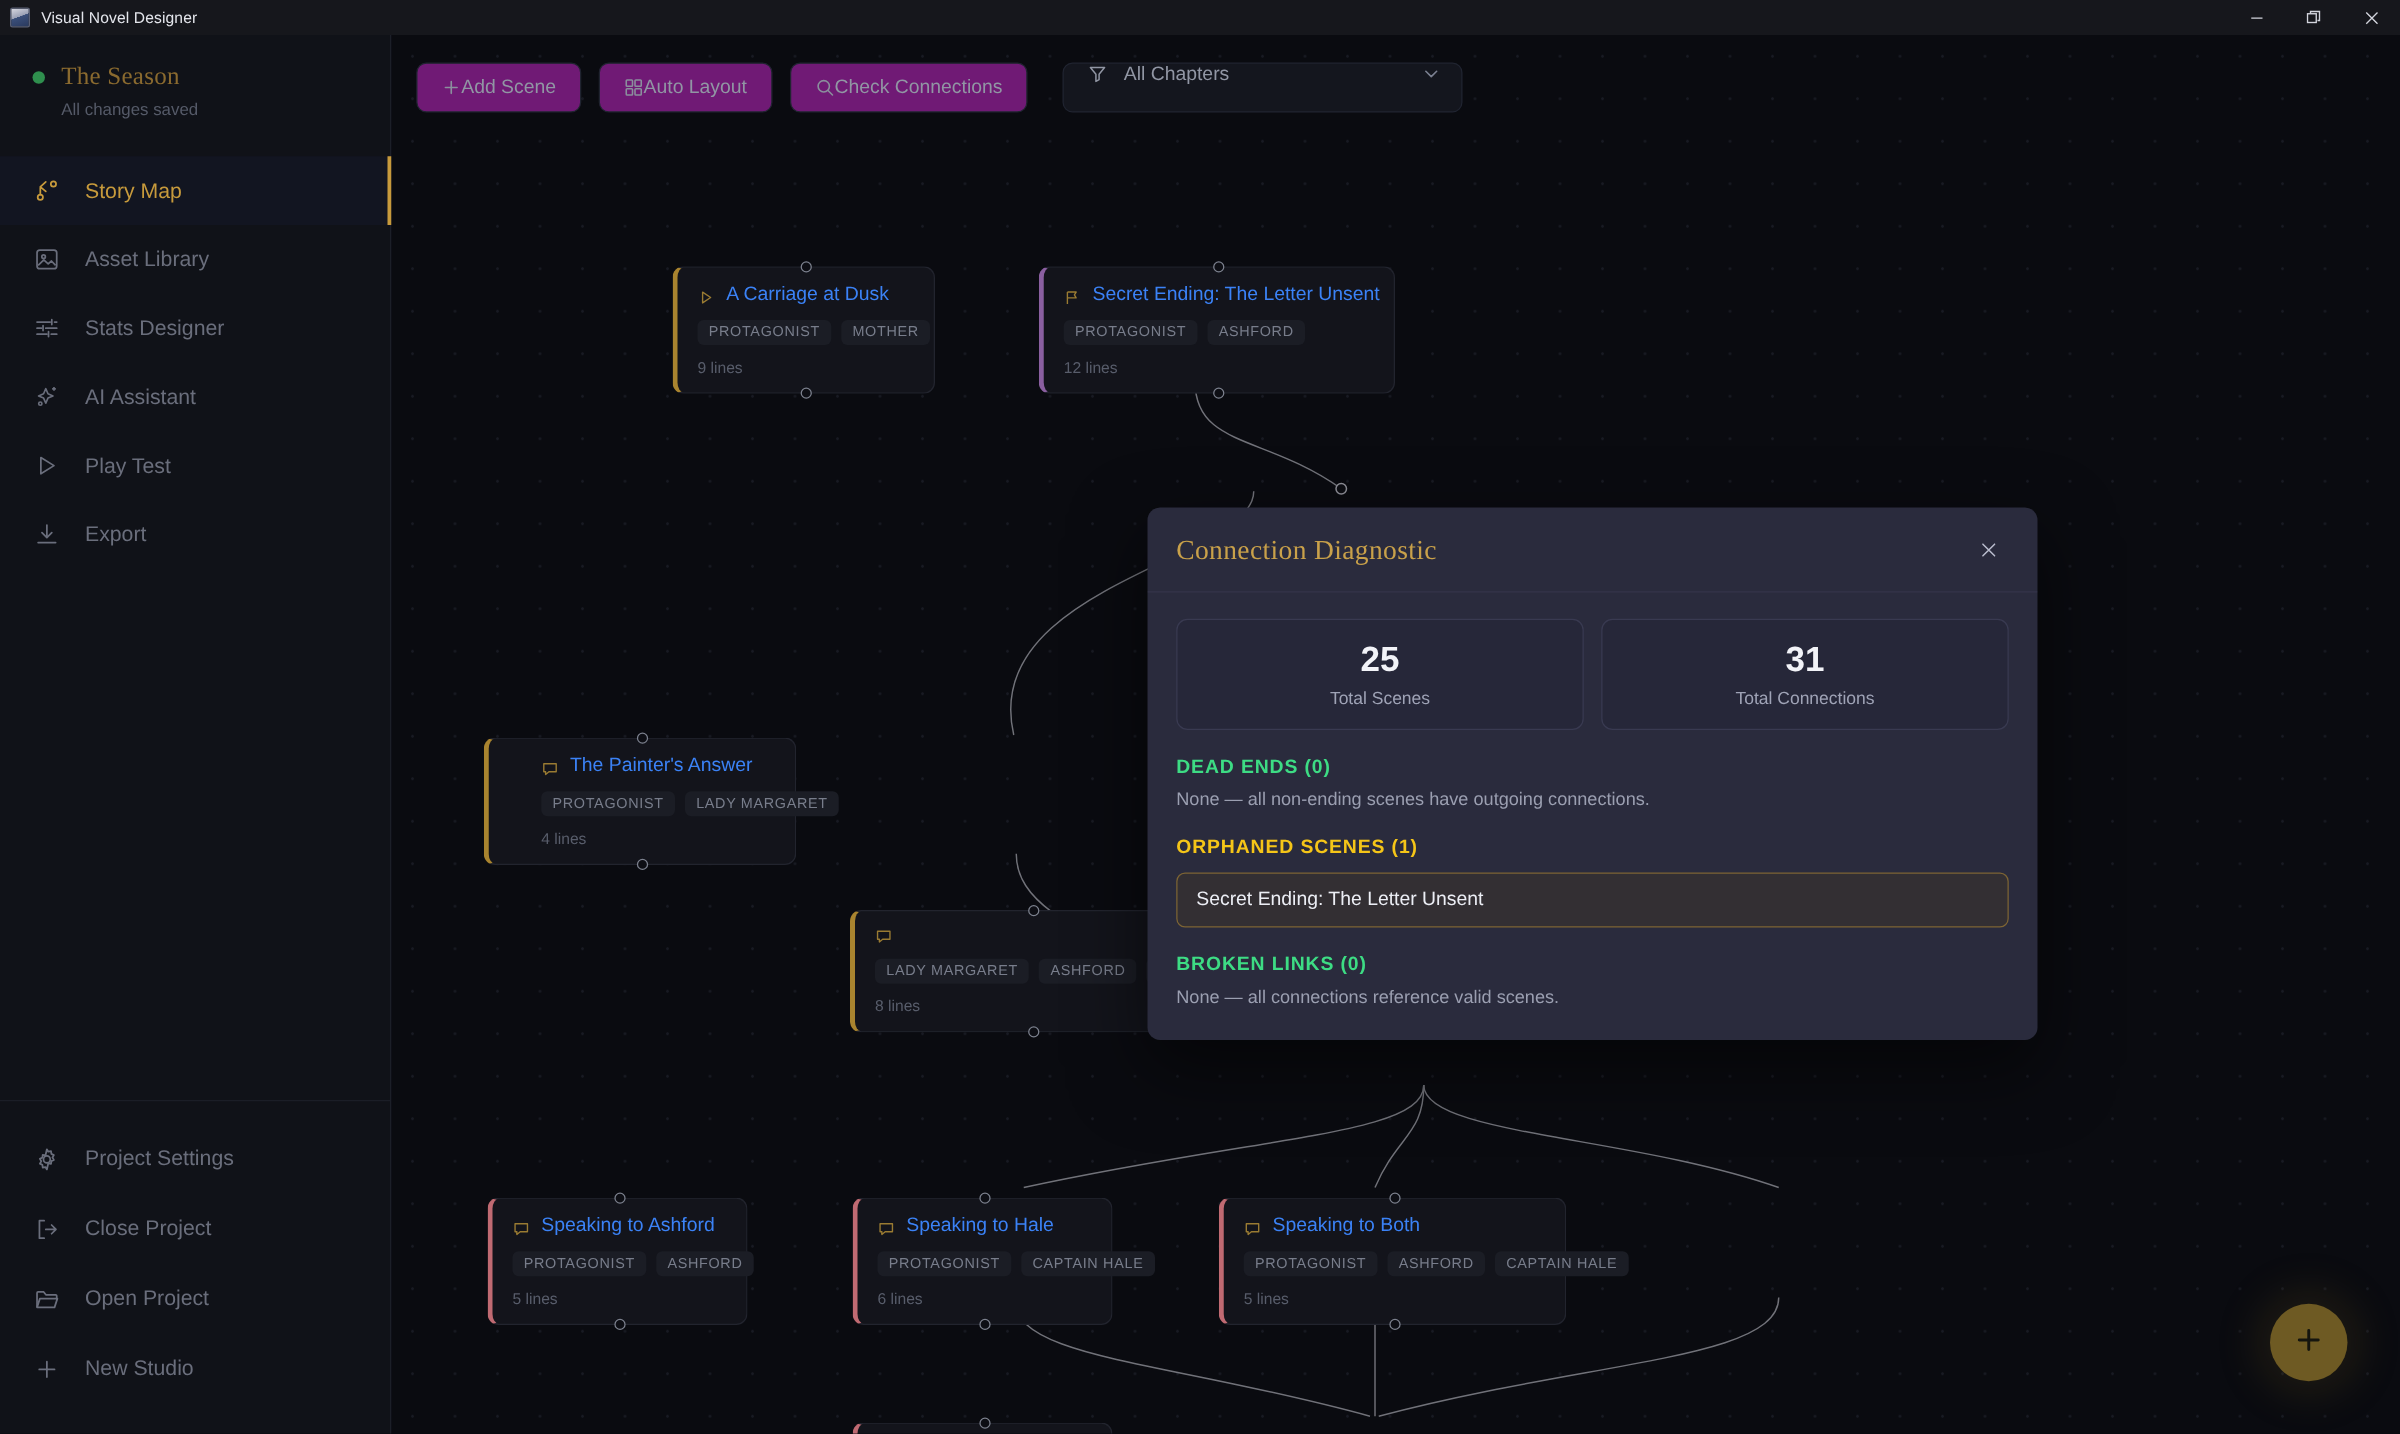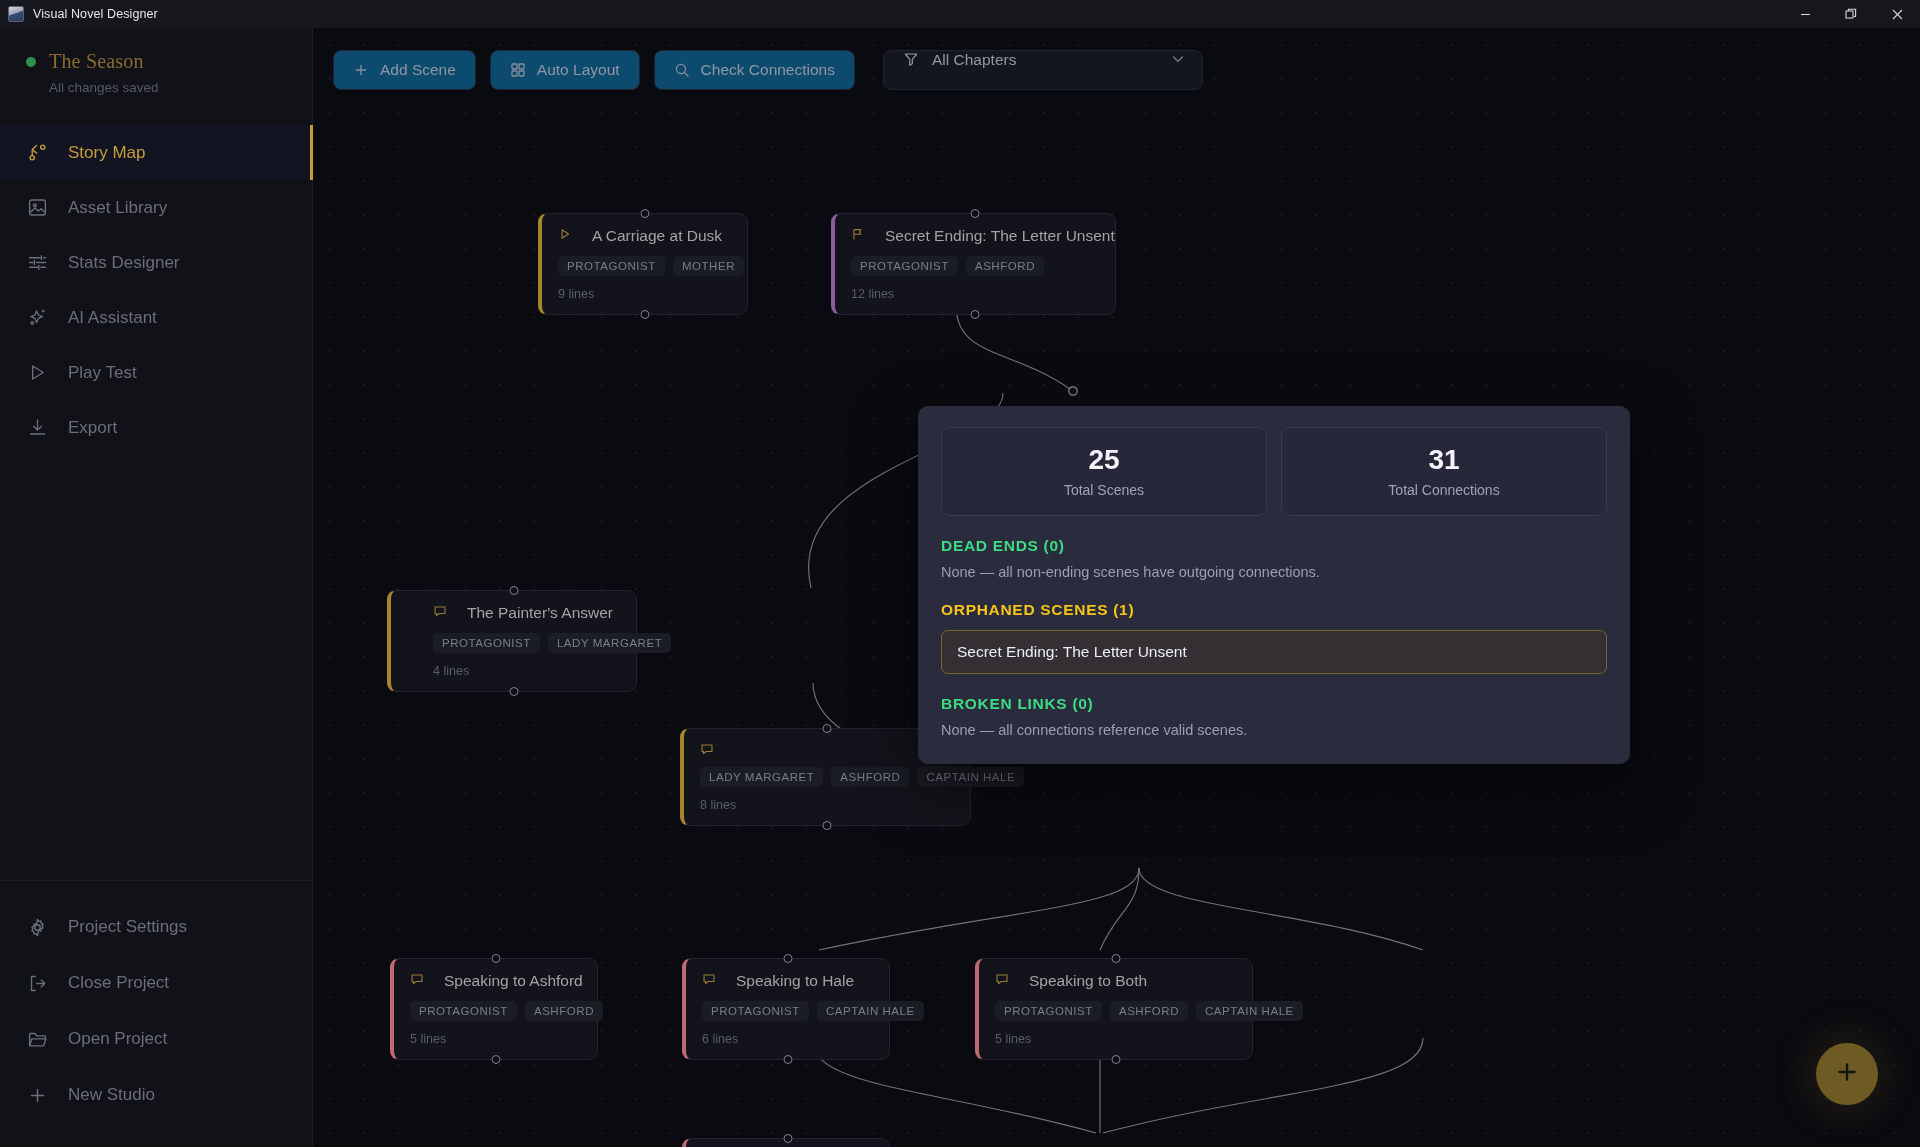--- a/index.html
+++ b/index.html
@@ -153,23 +153,22 @@
     top: 22px; left: 20px;
     display: flex;
     align-items: center;
     gap: 14px;
     z-index: 20;
   }
   .tool-btn {
     height: 40px;
     display: flex;
     align-items: center;
-    gap: 11px;
     padding: 0 19px;
-    background: #0c4a6e;
+    background: #701a75;
     border: 1px solid #202430;
     border-radius: 8px;
     color: #9196a4;
     font-size: 15.5px;
     cursor: pointer;
   }
   .tool-btn .t-ico { display:flex; align-items:center; color:#8a8f9d; }
 
   #chapter-select {
     height: 40px;
@@ -193,24 +192,24 @@
     position: absolute;
     background: #13141b;
     border: 1px solid #22242e;
     border-left-width: 4px;
     border-radius: 9px;
     padding: 13px 16px 13px 16px;
     z-index: 8;
   }
   .node .n-title {
     display: flex;
-    align-items: flex-start;
-    gap: 20px;
+    align-items: flex-end;
+    gap: 9px;
     font-size: 15.5px;
-    color: #a3a3a3;
+    color: #3b82f6;
     white-space: nowrap;
   }
   .node .n-title .n-ico { color: #9a7b32; display:flex; flex:none; }
   .node .n-tags {
     display: flex;
     gap: 8px;
     margin-top: 11px;
     flex-wrap: nowrap;
   }
   .node .tag {
@@ -687,20 +686,28 @@
     <div id="fab">
       <span>
         <svg width="28" height="28" viewBox="0 0 24 24" fill="none" stroke="currentColor" stroke-width="2" stroke-linecap="round">
             <path d="M12 5.5v13M5.5 12h13"></path>
           </svg>
       </span>
     </div>
 
     <div id="modal">
 
+      <div id="modal-head">
+        <div id="modal-title">Connection Diagnostic</div>
+        <div id="modal-close">
+          <svg width="16" height="16" viewBox="0 0 24 24" fill="none" stroke="currentColor" stroke-width="1.8" stroke-linecap="round">
+              <path d="M5 5l14 14M19 5L5 19"></path>
+            </svg>
+        </div>
+      </div>
 
       <div id="modal-body">
 
         <div id="stat-row">
           <div class="stat-card">
             <div class="stat-val">25</div>
             <div class="stat-lbl">Total Scenes</div>
           </div>
           <div class="stat-card">
             <div class="stat-val">31</div>

